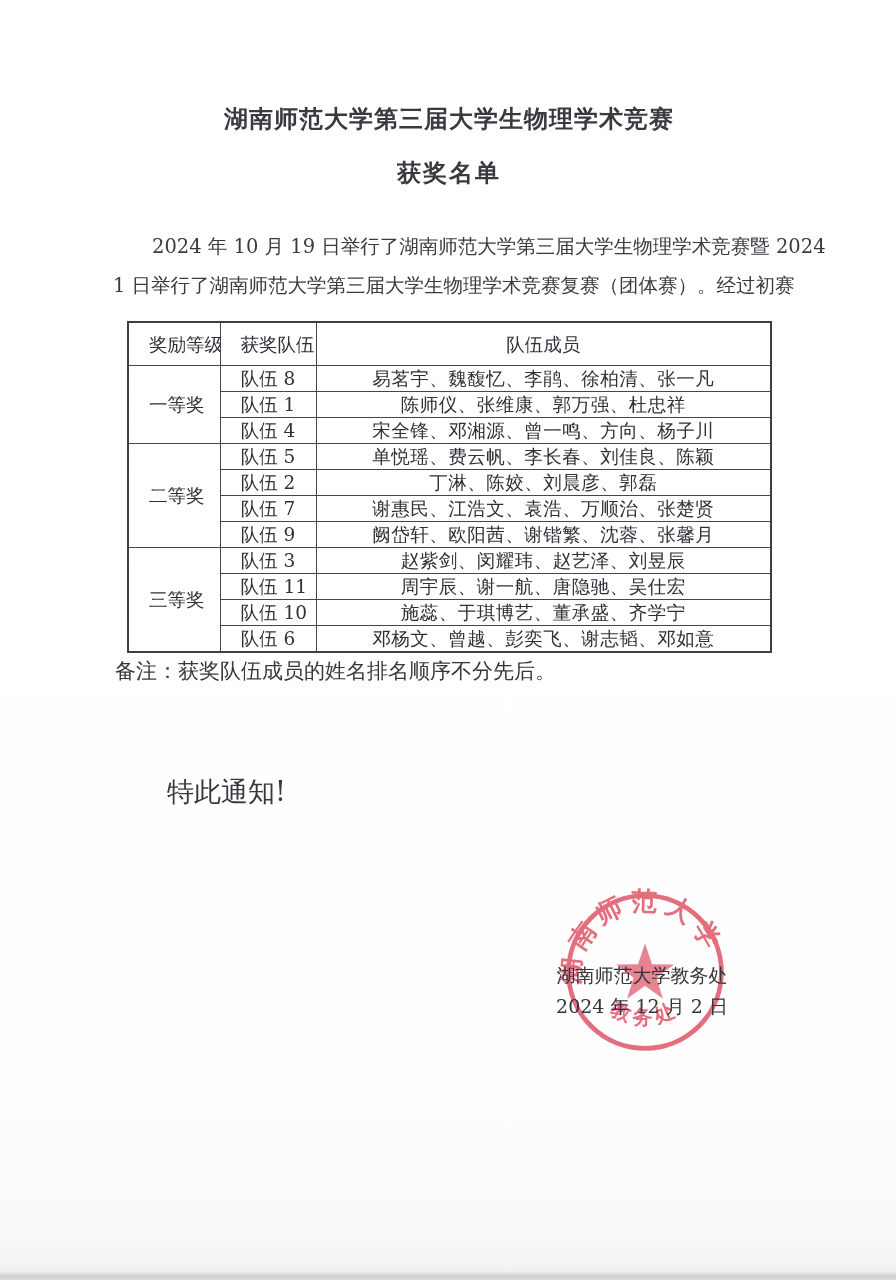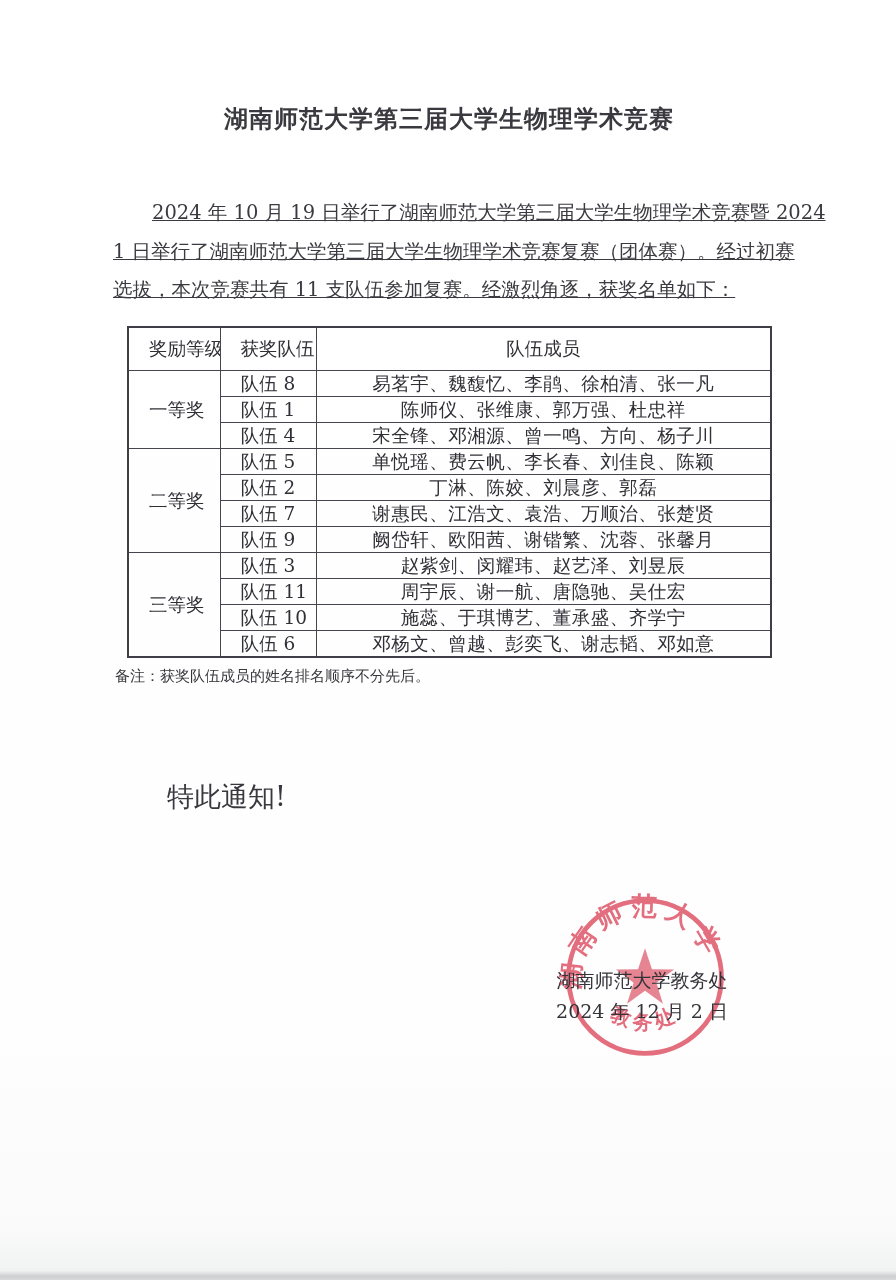--- a/index.html
+++ b/index.html
@@ -15,21 +15,21 @@
   .doc{padding:104px 111px 0 113px;}
 
   .title{
     text-align:center;
     font-family:"DejaVu Sans","Liberation Sans",sans-serif;
     font-weight:700;color:#39393f;
   }
   .title-main{font-size:24px;letter-spacing:1px;line-height:30px;}
   .title-sub{font-size:24px;letter-spacing:2px;line-height:30px;margin-top:24px;}
 
-  .para{margin-top:60px;font-size:19.5px;color:#3a3a40;text-decoration:underline;}
+  .para{margin-top:40px;font-size:19.5px;color:#3a3a40;}
   .para .pline{
     line-height:38.5px;
     text-align:justify;
     text-align-last:justify;
     white-space:nowrap;
   }
   .para .pline.first{text-indent:2em;}
   .para .pline.last{text-align-last:left;}
 
   .award-table{
@@ -48,21 +48,21 @@
     white-space:nowrap;
   }
   .award-table{border:2px solid #3e3e46;}
   .award-table th{height:42px;font-weight:500;text-align:center;}
   .award-table td{height:25px;margin-left:13px;}
   .col-award{width:92px;}
   .col-team{width:96px;}
   .award-cell,.team-cell{text-align:center;}
   .members-cell{text-align:center;padding-left:10px;letter-spacing:.5px;}
 
-  .note{margin-top:5px;margin-left:2px;font-size:15px;line-height:26px;color:#36363c;}
+  .note{margin-top:5px;margin-left:2px;font-size:21px;line-height:26px;color:#36363c;}
 
   .closing{margin-top:90px;text-indent:2em;font-size:27px;color:#38383e;}
 
   .sign-block{
     position:relative;
     width:250px;
     margin:150px 18px 0 auto;
     text-align:center;
     font-size:19px;
     color:#333339;
@@ -91,26 +91,26 @@
   }
 </style>
 </head>
 <body>
 
 <div class="page">
   <div class="doc">
 
     <div class="title">
       <div class="title-main">湖南师范大学第三届大学生物理学术竞赛</div>
+      <div class="title-sub">获奖名单</div>
     </div>
 
     <div class="para">
       <div class="pline first">2024 年 10 月 19 日举行了湖南师范大学第三届大学生物理学术竞赛暨 2024</div>
       <div class="pline">1 日举行了湖南师范大学第三届大学生物理学术竞赛复赛（团体赛）。经过初赛</div>
-      <div class="pline last">选拔，本次竞赛共有 11 支队伍参加复赛。经激烈角逐，获奖名单如下：</div>
     </div>
 
     <table class="award-table">
       <colgroup>
         <col class="col-award">
           <col class="col-team">
           <col>
       </colgroup>
       <thead>
         <tr>

